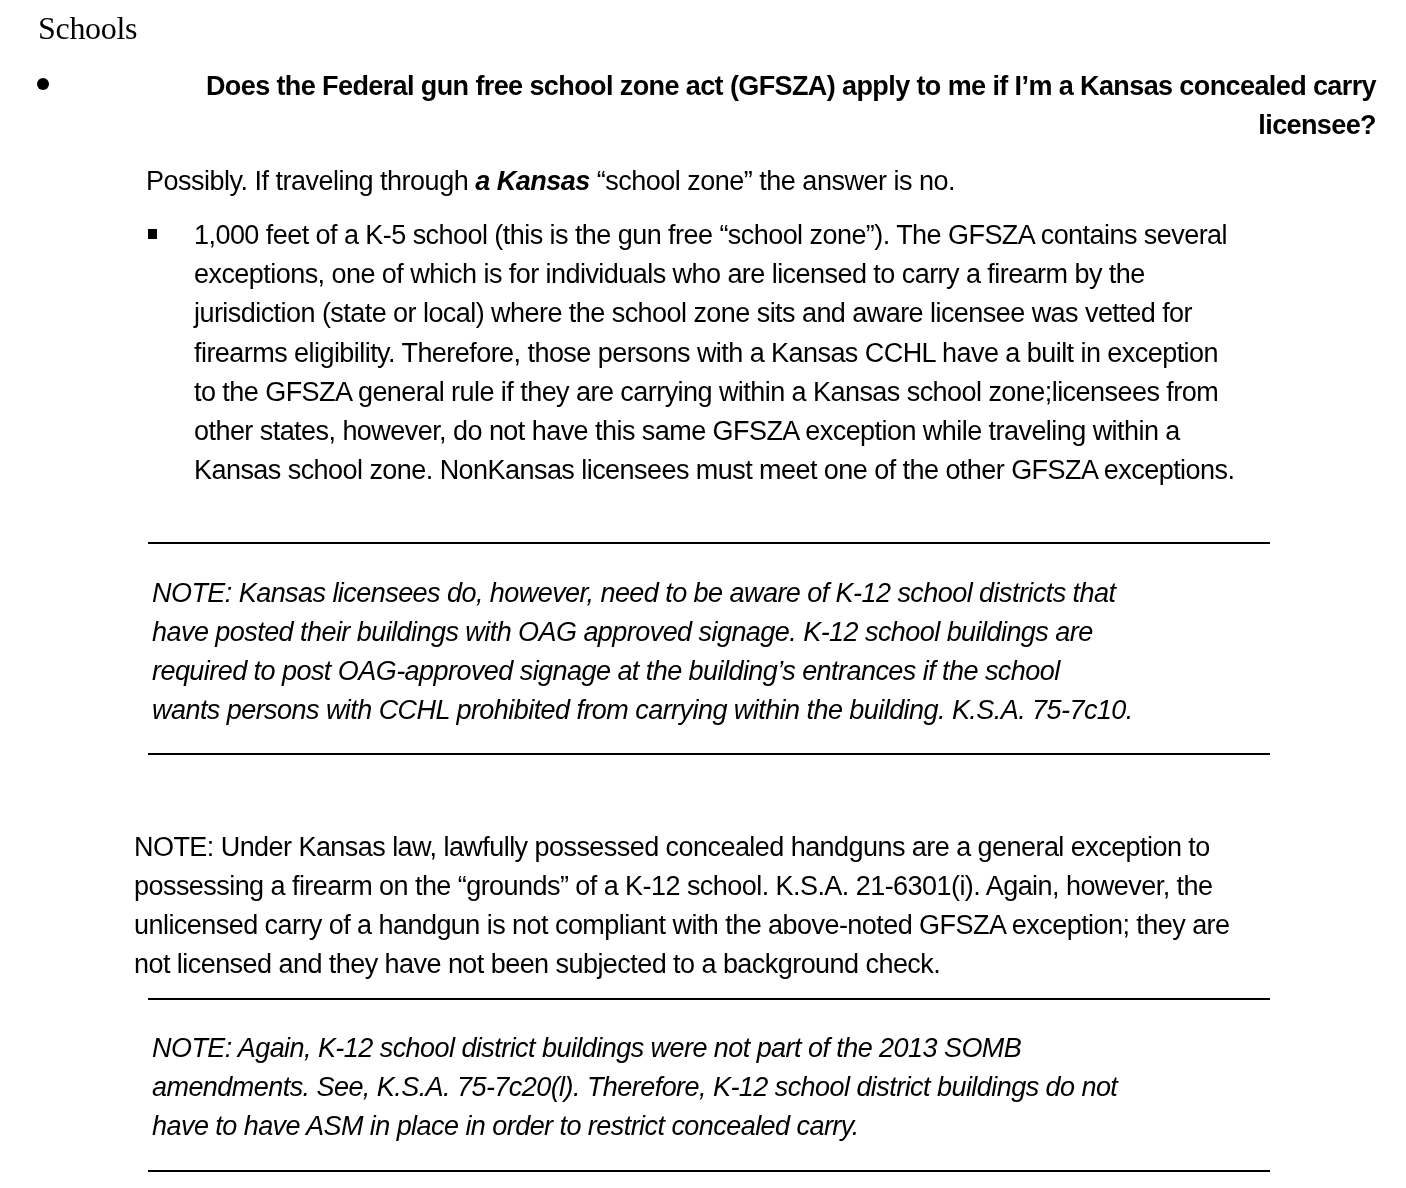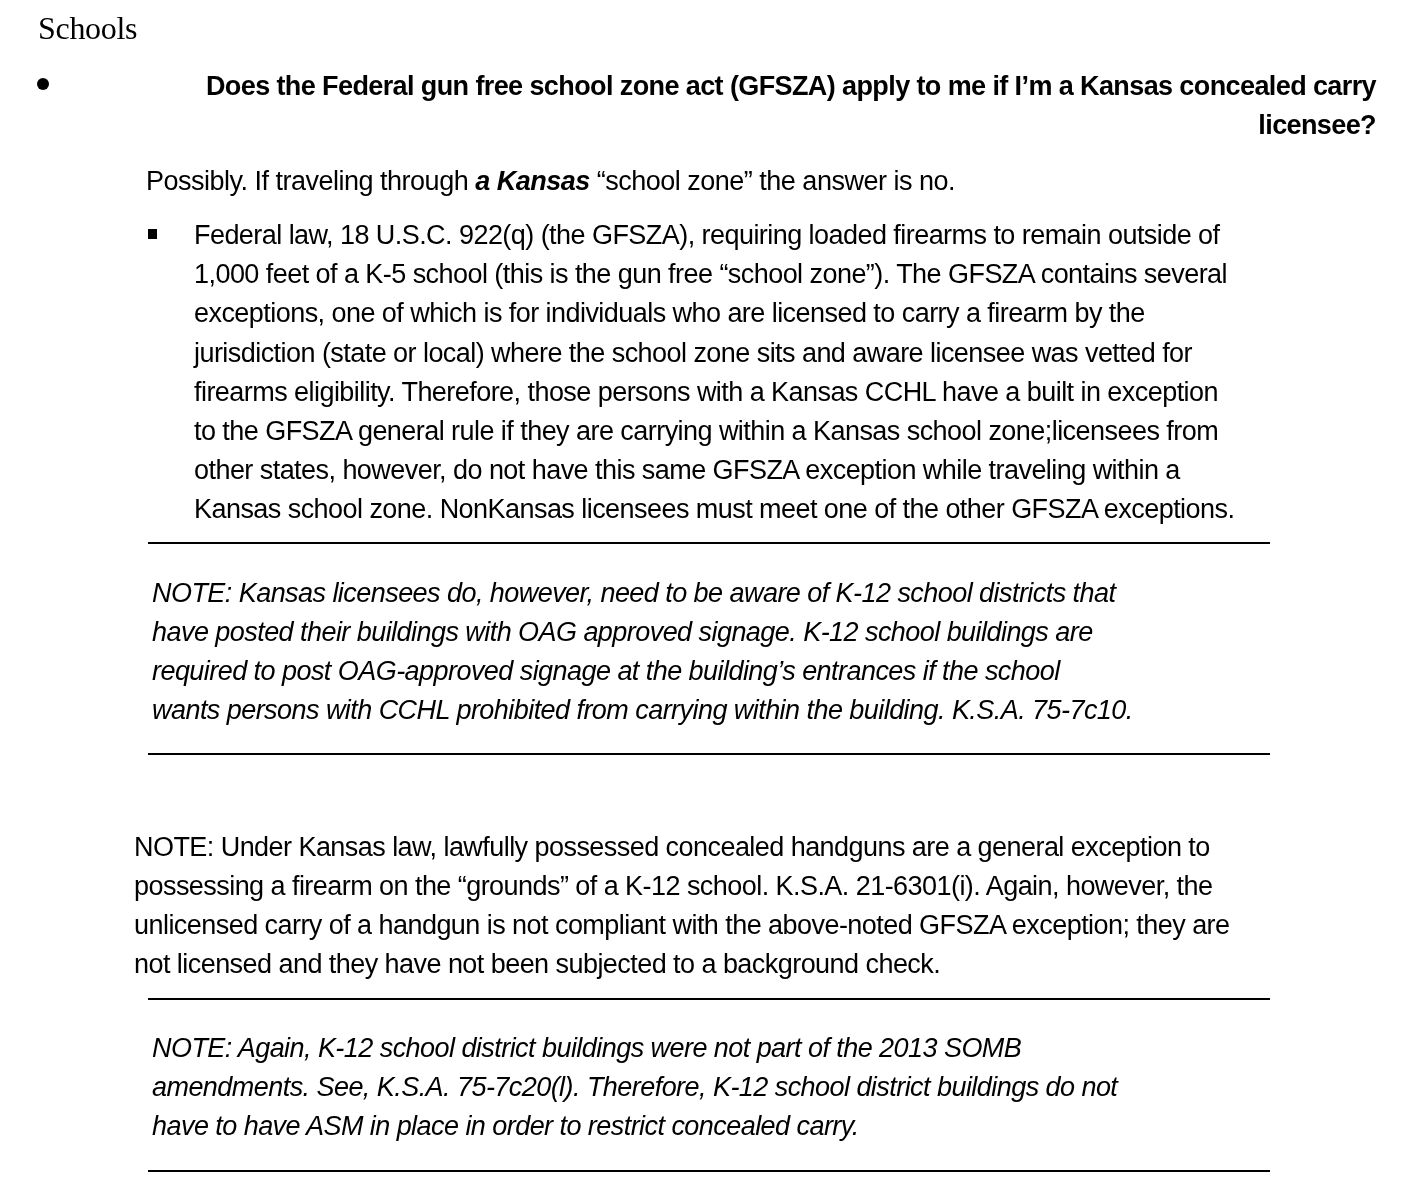--- a/index.html
+++ b/index.html
@@ -62,21 +62,20 @@
     <span class="line">Does the Federal gun free school zone act (GFSZA) apply to me if I’m a Kansas concealed carry</span>
     <span class="line">licensee?</span>
   </div>
 
   <div class="abs answer">
     <span>Possibly.  If traveling through </span><span class="em">a Kansas</span><span> “school zone” the answer is no.</span>
   </div>
 
   <div class="abs sq-bullet"></div>
   <div class="abs detail">
-    <span class="line">Federal law, 18 U.S.C. 922(q) (the GFSZA), requiring loaded firearms to remain outside of</span>
     <span class="line">1,000 feet of a K-5 school (this is the gun free “school zone”). The GFSZA contains  several</span>
     <span class="line">exceptions, one of which is for individuals who are licensed to carry a firearm by the</span>
     <span class="line">jurisdiction (state or local) where the school zone sits and aware licensee was vetted for</span>
     <span class="line">firearms eligibility. Therefore, those persons with a Kansas CCHL have a built in exception</span>
     <span class="line">to the GFSZA general rule if they are carrying within a Kansas school zone;licensees from</span>
     <span class="line">other states, however, do not have this same GFSZA exception while traveling within a</span>
     <span class="line">Kansas school zone. NonKansas licensees must meet one of the other GFSZA exceptions.</span>
   </div>
 
   <div class="abs rule" style="top:542px;"></div>

